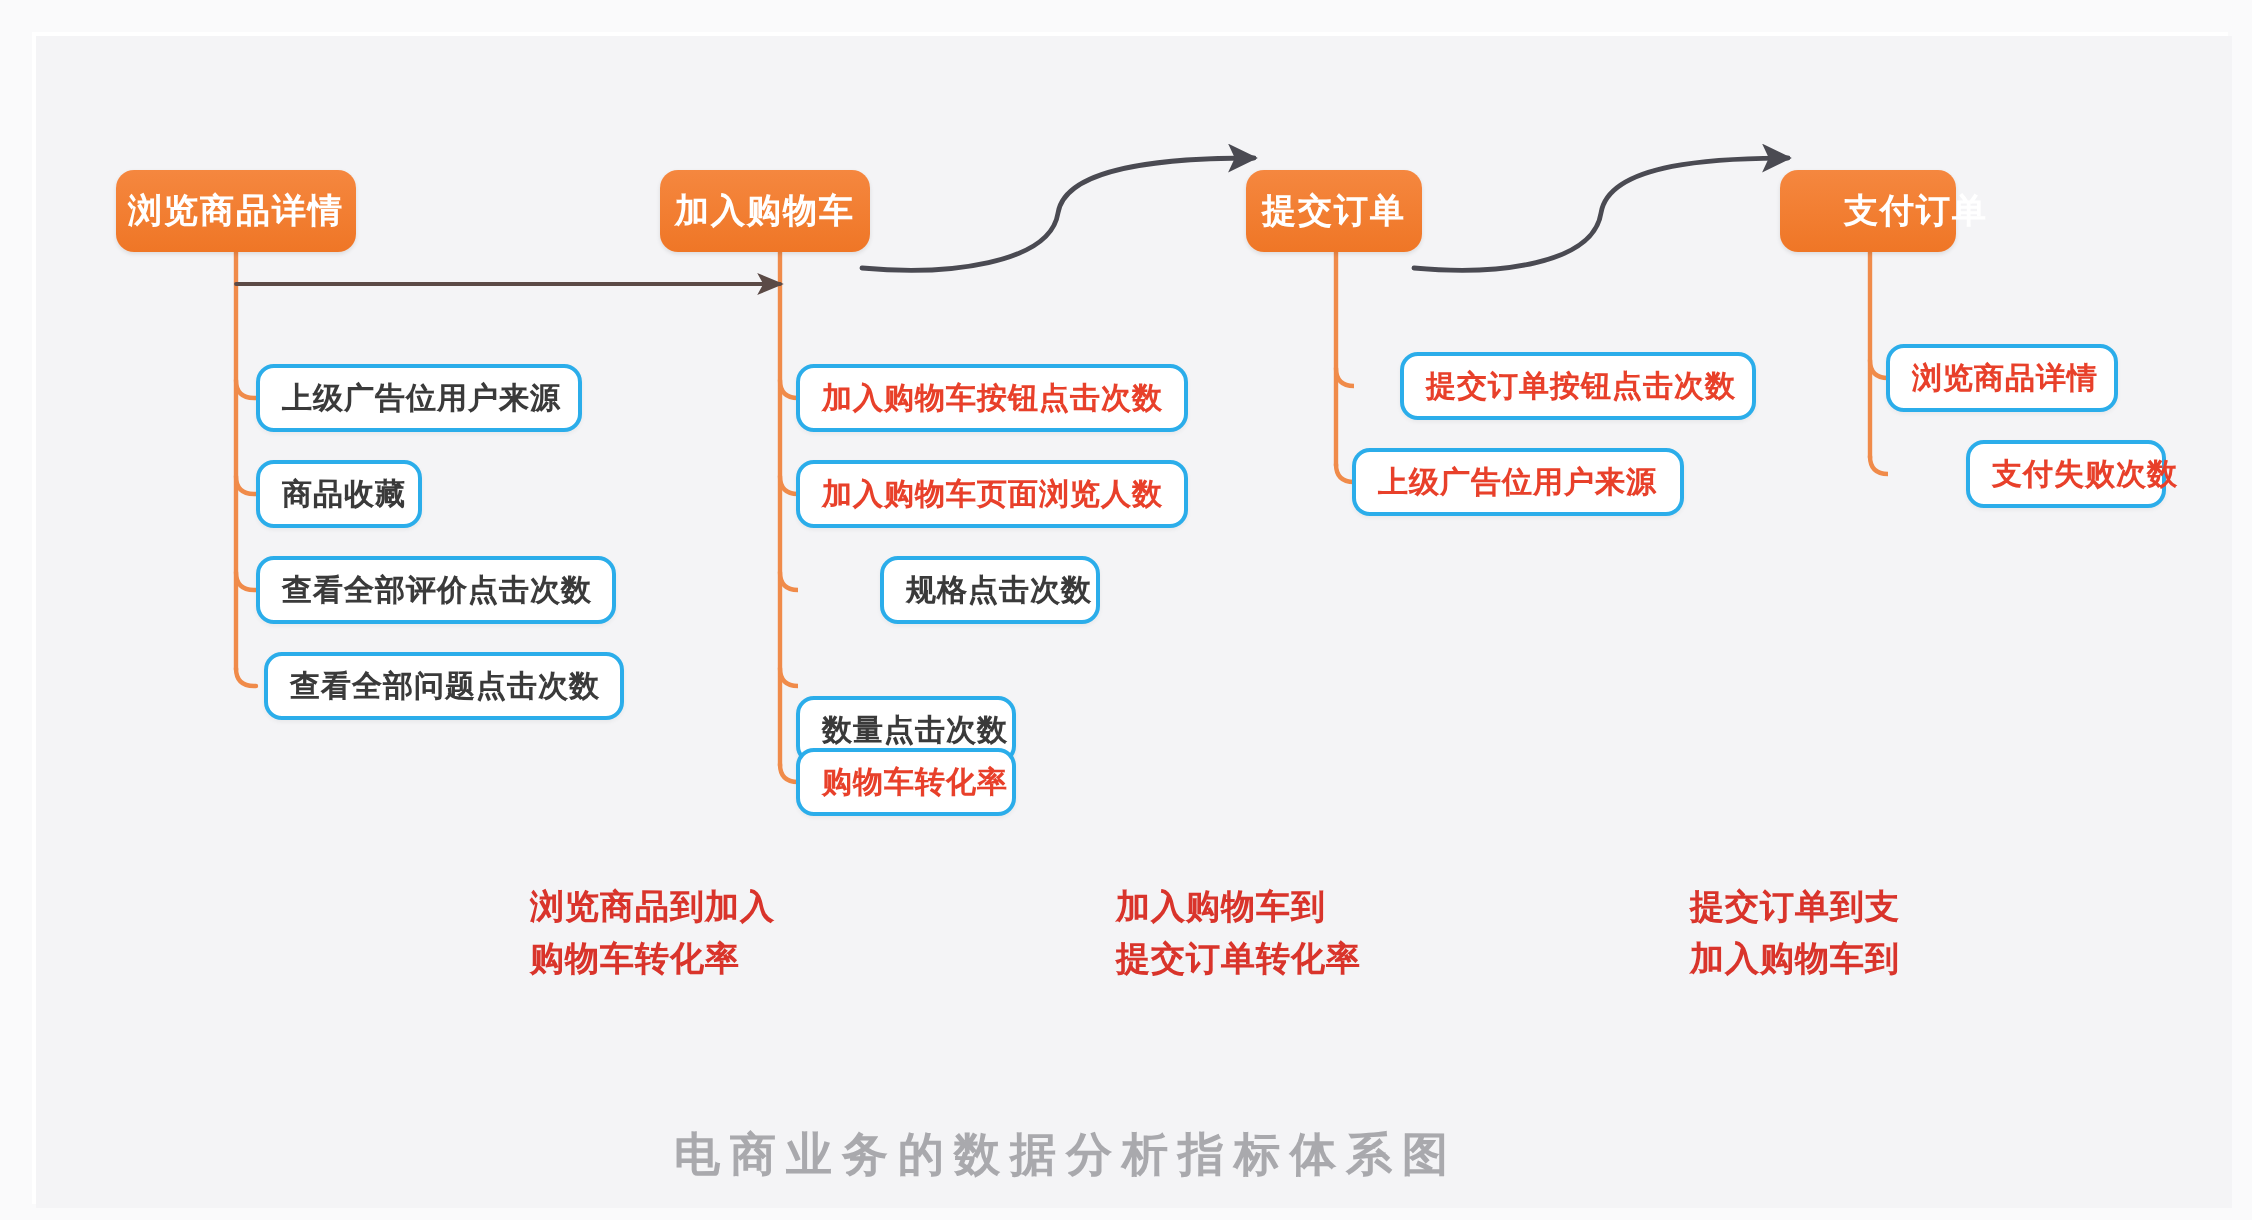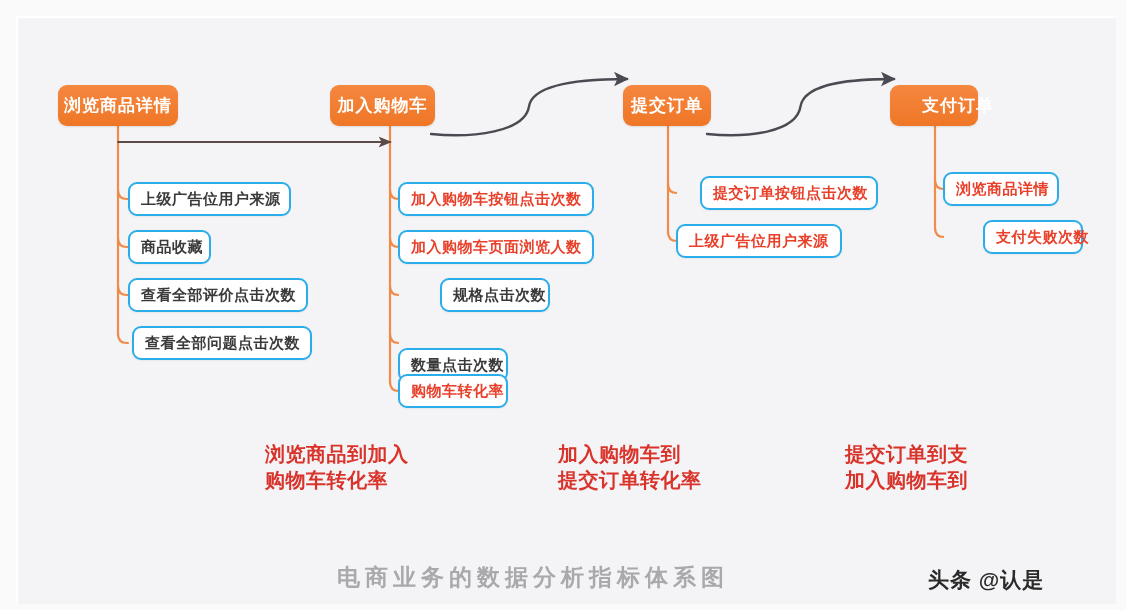--- a/index.html
+++ b/index.html
@@ -62,21 +62,21 @@
     letter-spacing: .5px;
     color: #3a3a3a;
     white-space: nowrap;
     box-shadow: 0 1px 2px rgba(0,0,0,.05);
   }
   .metric.red { color: #e8402a; }
 
   
   .conv {
     position: absolute;
-    font-size: 20px;
+    font-size: 17px;
     font-weight: bold;
     color: #d9342b;
     line-height: 26px;
     letter-spacing: .5px;
     white-space: pre-line;
   }
 
   
   #figure-title {
     position: absolute;
@@ -194,14 +194,13 @@
   <div id="conversions">
       <div class="conv" style="left: 265px; top: 441px;">浏览商品到加入
 购物车转化率</div>
       <div class="conv" style="left: 558px; top: 441px;">加入购物车到
 提交订单转化率</div>
       <div class="conv" style="left: 845px; top: 441px;">提交订单到支
 加入购物车到</div>
     </div>
 
   <div id="figure-title">电商业务的数据分析指标体系图</div>
-  <div id="watermark">头条 @认是</div>
 </div>
 
 </body></html>

